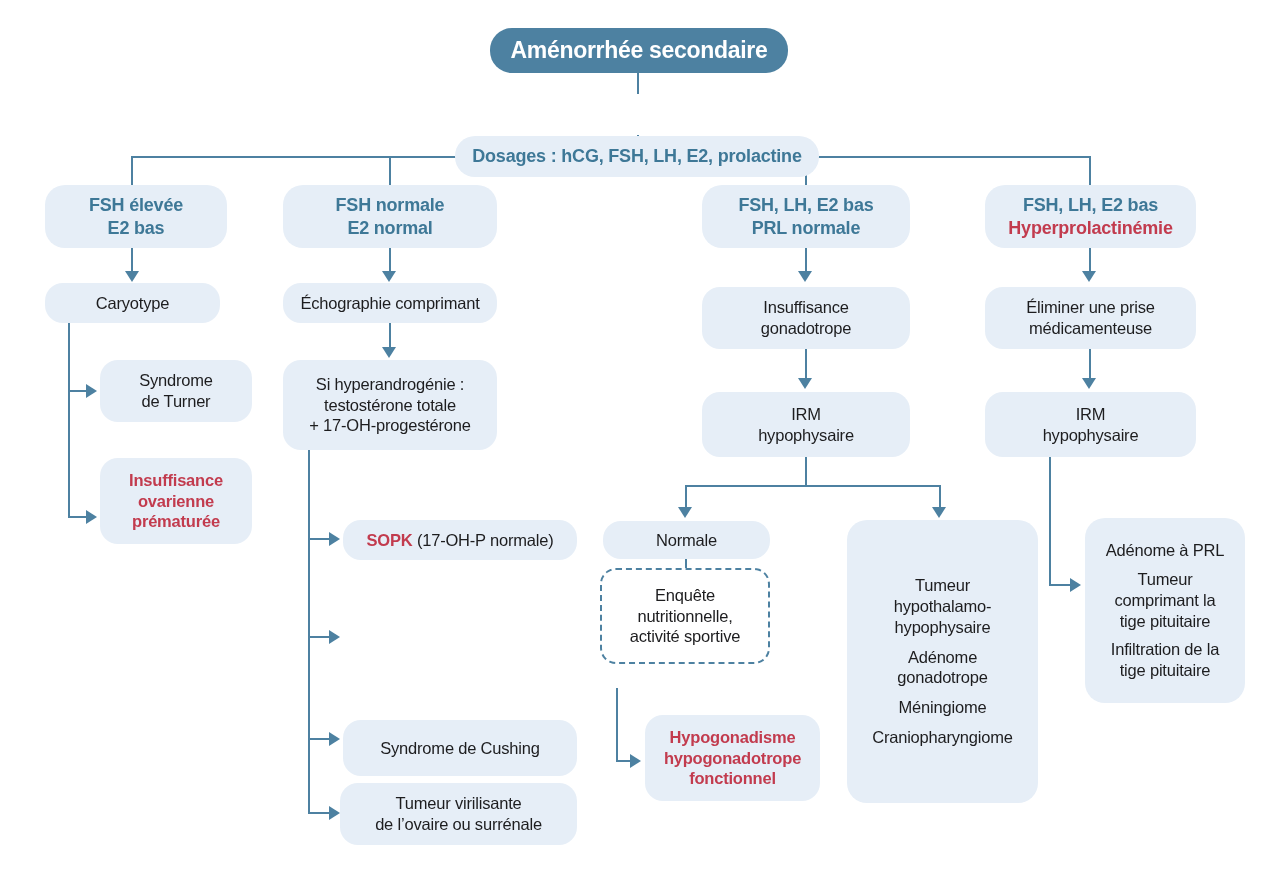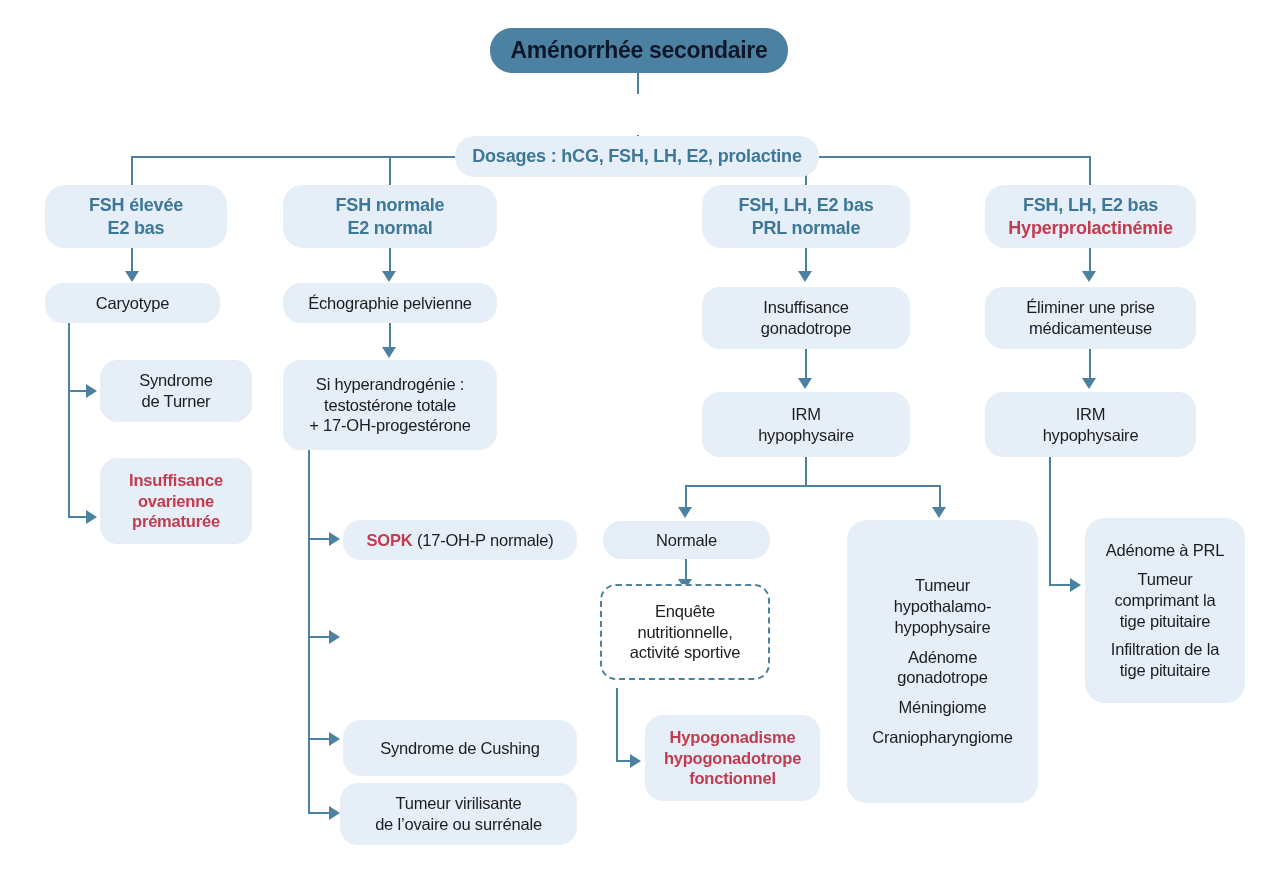--- a/index.html
+++ b/index.html
@@ -16,21 +16,21 @@
     position:relative;width:1280px;height:879px;background:#ffffff;overflow:hidden;
     letter-spacing:-0.2px;
   }
   .node{
     position:absolute;background:var(--fill);border-radius:18px;
     display:flex;align-items:center;justify-content:center;text-align:center;
     color:var(--dark);font-size:16.5px;line-height:1.27;white-space:pre-line;
     padding:2px 8px;
   }
   .node.title{
-    background:var(--line);color:#0f172a;font-weight:bold;font-size:23px;
+    background:var(--line);color:#ffffff;font-weight:bold;font-size:23px;
     border-radius:22px;letter-spacing:-0.3px;
   }
   .node.tealbold{color:var(--teal);font-weight:bold;font-size:18px;border-radius:20px;}
   .node.dosages{font-size:18px;border-radius:20px;margin-top:42px;}
   .node.redbold{color:var(--red);font-weight:bold;}
   .node.dashed{background:#ffffff;border:2px dashed var(--line);border-radius:16px;}
   .node.listbox{flex-direction:column;gap:9px;padding:12px 6px;}
   .red{color:var(--red);font-weight:bold;}
   .vline{position:absolute;width:2px;background:var(--line);}
   .hline{position:absolute;height:2px;background:var(--line);}
@@ -122,21 +122,21 @@
   <div class="node redbold" style="left:100px;top:458px;width:152px;height:86px">
     <span>Insuffisance
 ovarienne
 prématurée</span>
   </div>
 
   <div class="node tealbold" style="left:283px;top:185px;width:214px;height:63px">
     <span><span>FSH normale</span><br><span>E2 normal</span></span>
   </div>
   <div class="node" style="left:283px;top:283px;width:214px;height:40px">
-    <span>Échographie pelvienne</span>
+    <span>Échographie comprimant</span>
   </div>
   <div class="node" style="left:283px;top:360px;width:214px;height:90px">
     <span>Si hyperandrogénie :
 testostérone totale
 + 17-OH-progestérone</span>
   </div>
   <div class="node" style="left:343px;top:520px;width:234px;height:40px">
     <span><span class="red">SOPK</span><span> (17-OH-P normale)</span></span>
   </div>
   <div class="node" style="left:343px;top:720px;width:234px;height:56px">
@@ -154,21 +154,21 @@
     <span>Insuffisance
 gonadotrope</span>
   </div>
   <div class="node" style="left:702px;top:392px;width:208px;height:65px">
     <span>IRM
 hypophysaire</span>
   </div>
   <div class="node" style="left:603px;top:521px;width:167px;height:38px">
     <span>Normale</span>
   </div>
-  <div class="node dashed" style="left:600px;top:584px;width:170px;height:96px">
+  <div class="node dashed" style="left:600px;top:568px;width:170px;height:96px">
     <span>Enquête
 nutritionnelle,
 activité sportive</span>
   </div>
   <div class="node redbold" style="left:645px;top:715px;width:175px;height:86px">
     <span>Hypogonadisme
 hypogonadotrope
 fonctionnel</span>
   </div>
   <div class="node listbox" style="left:847px;top:520px;width:191px;height:283px;border-radius:20px">

